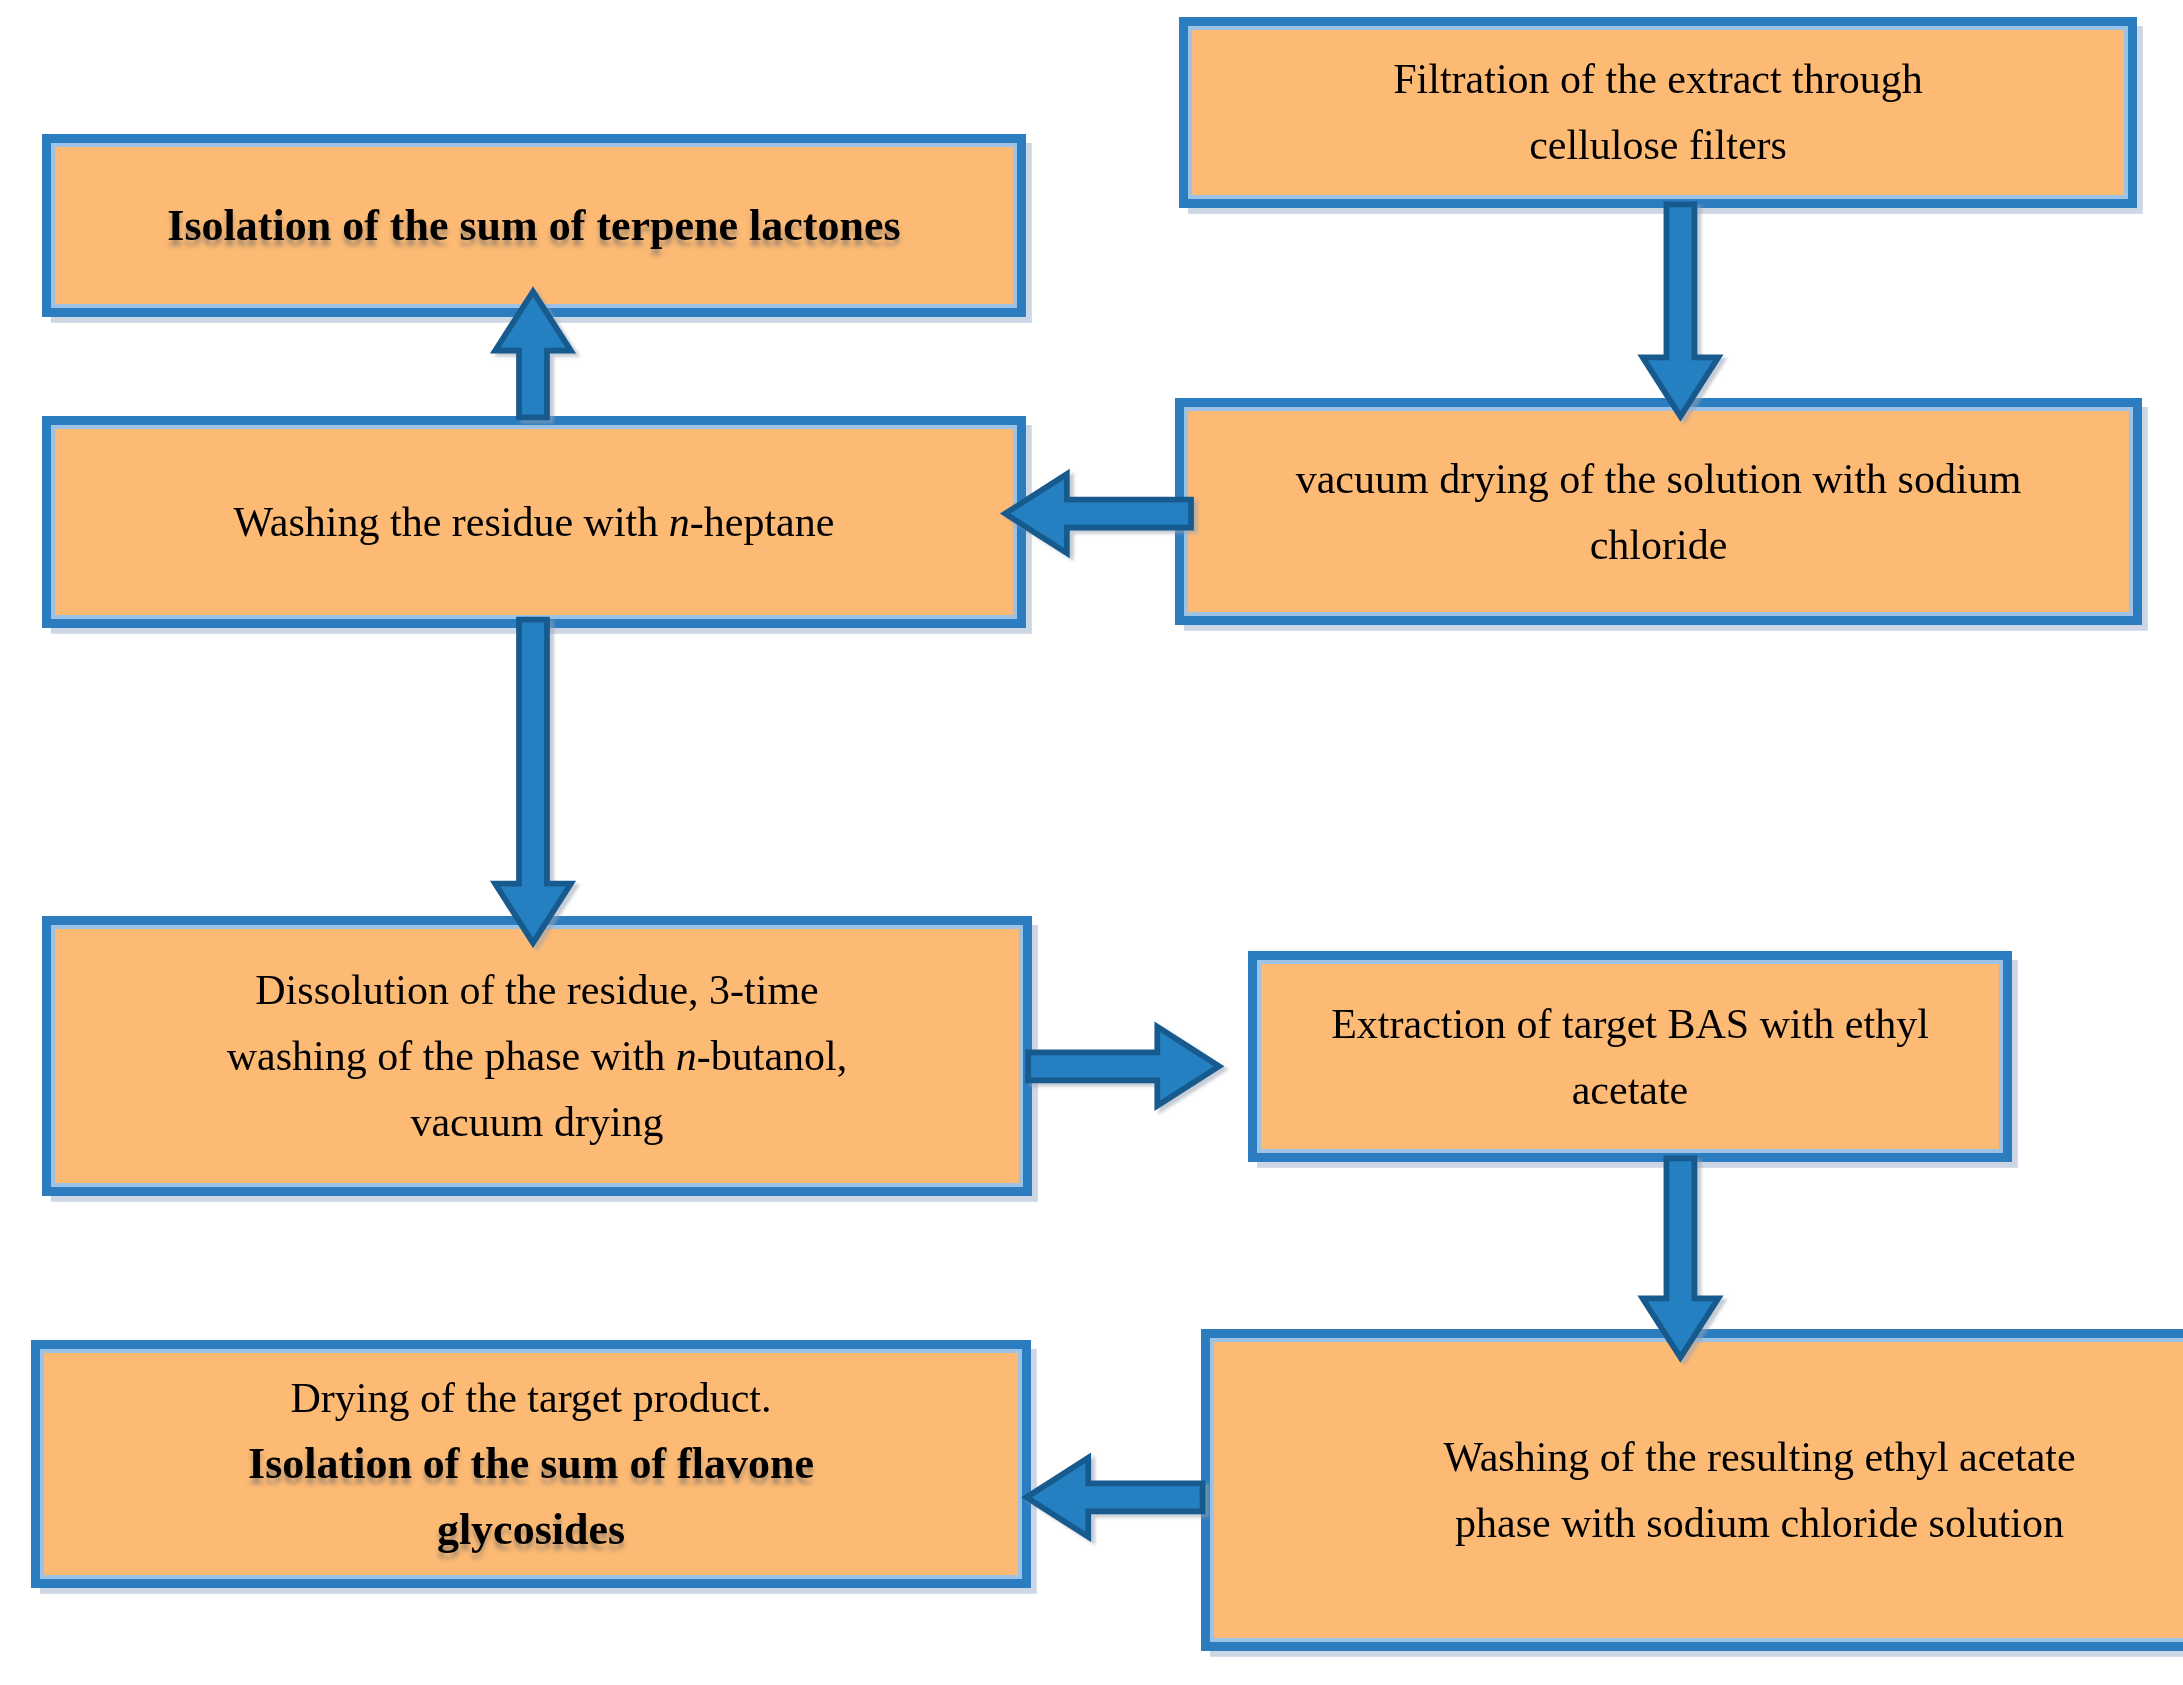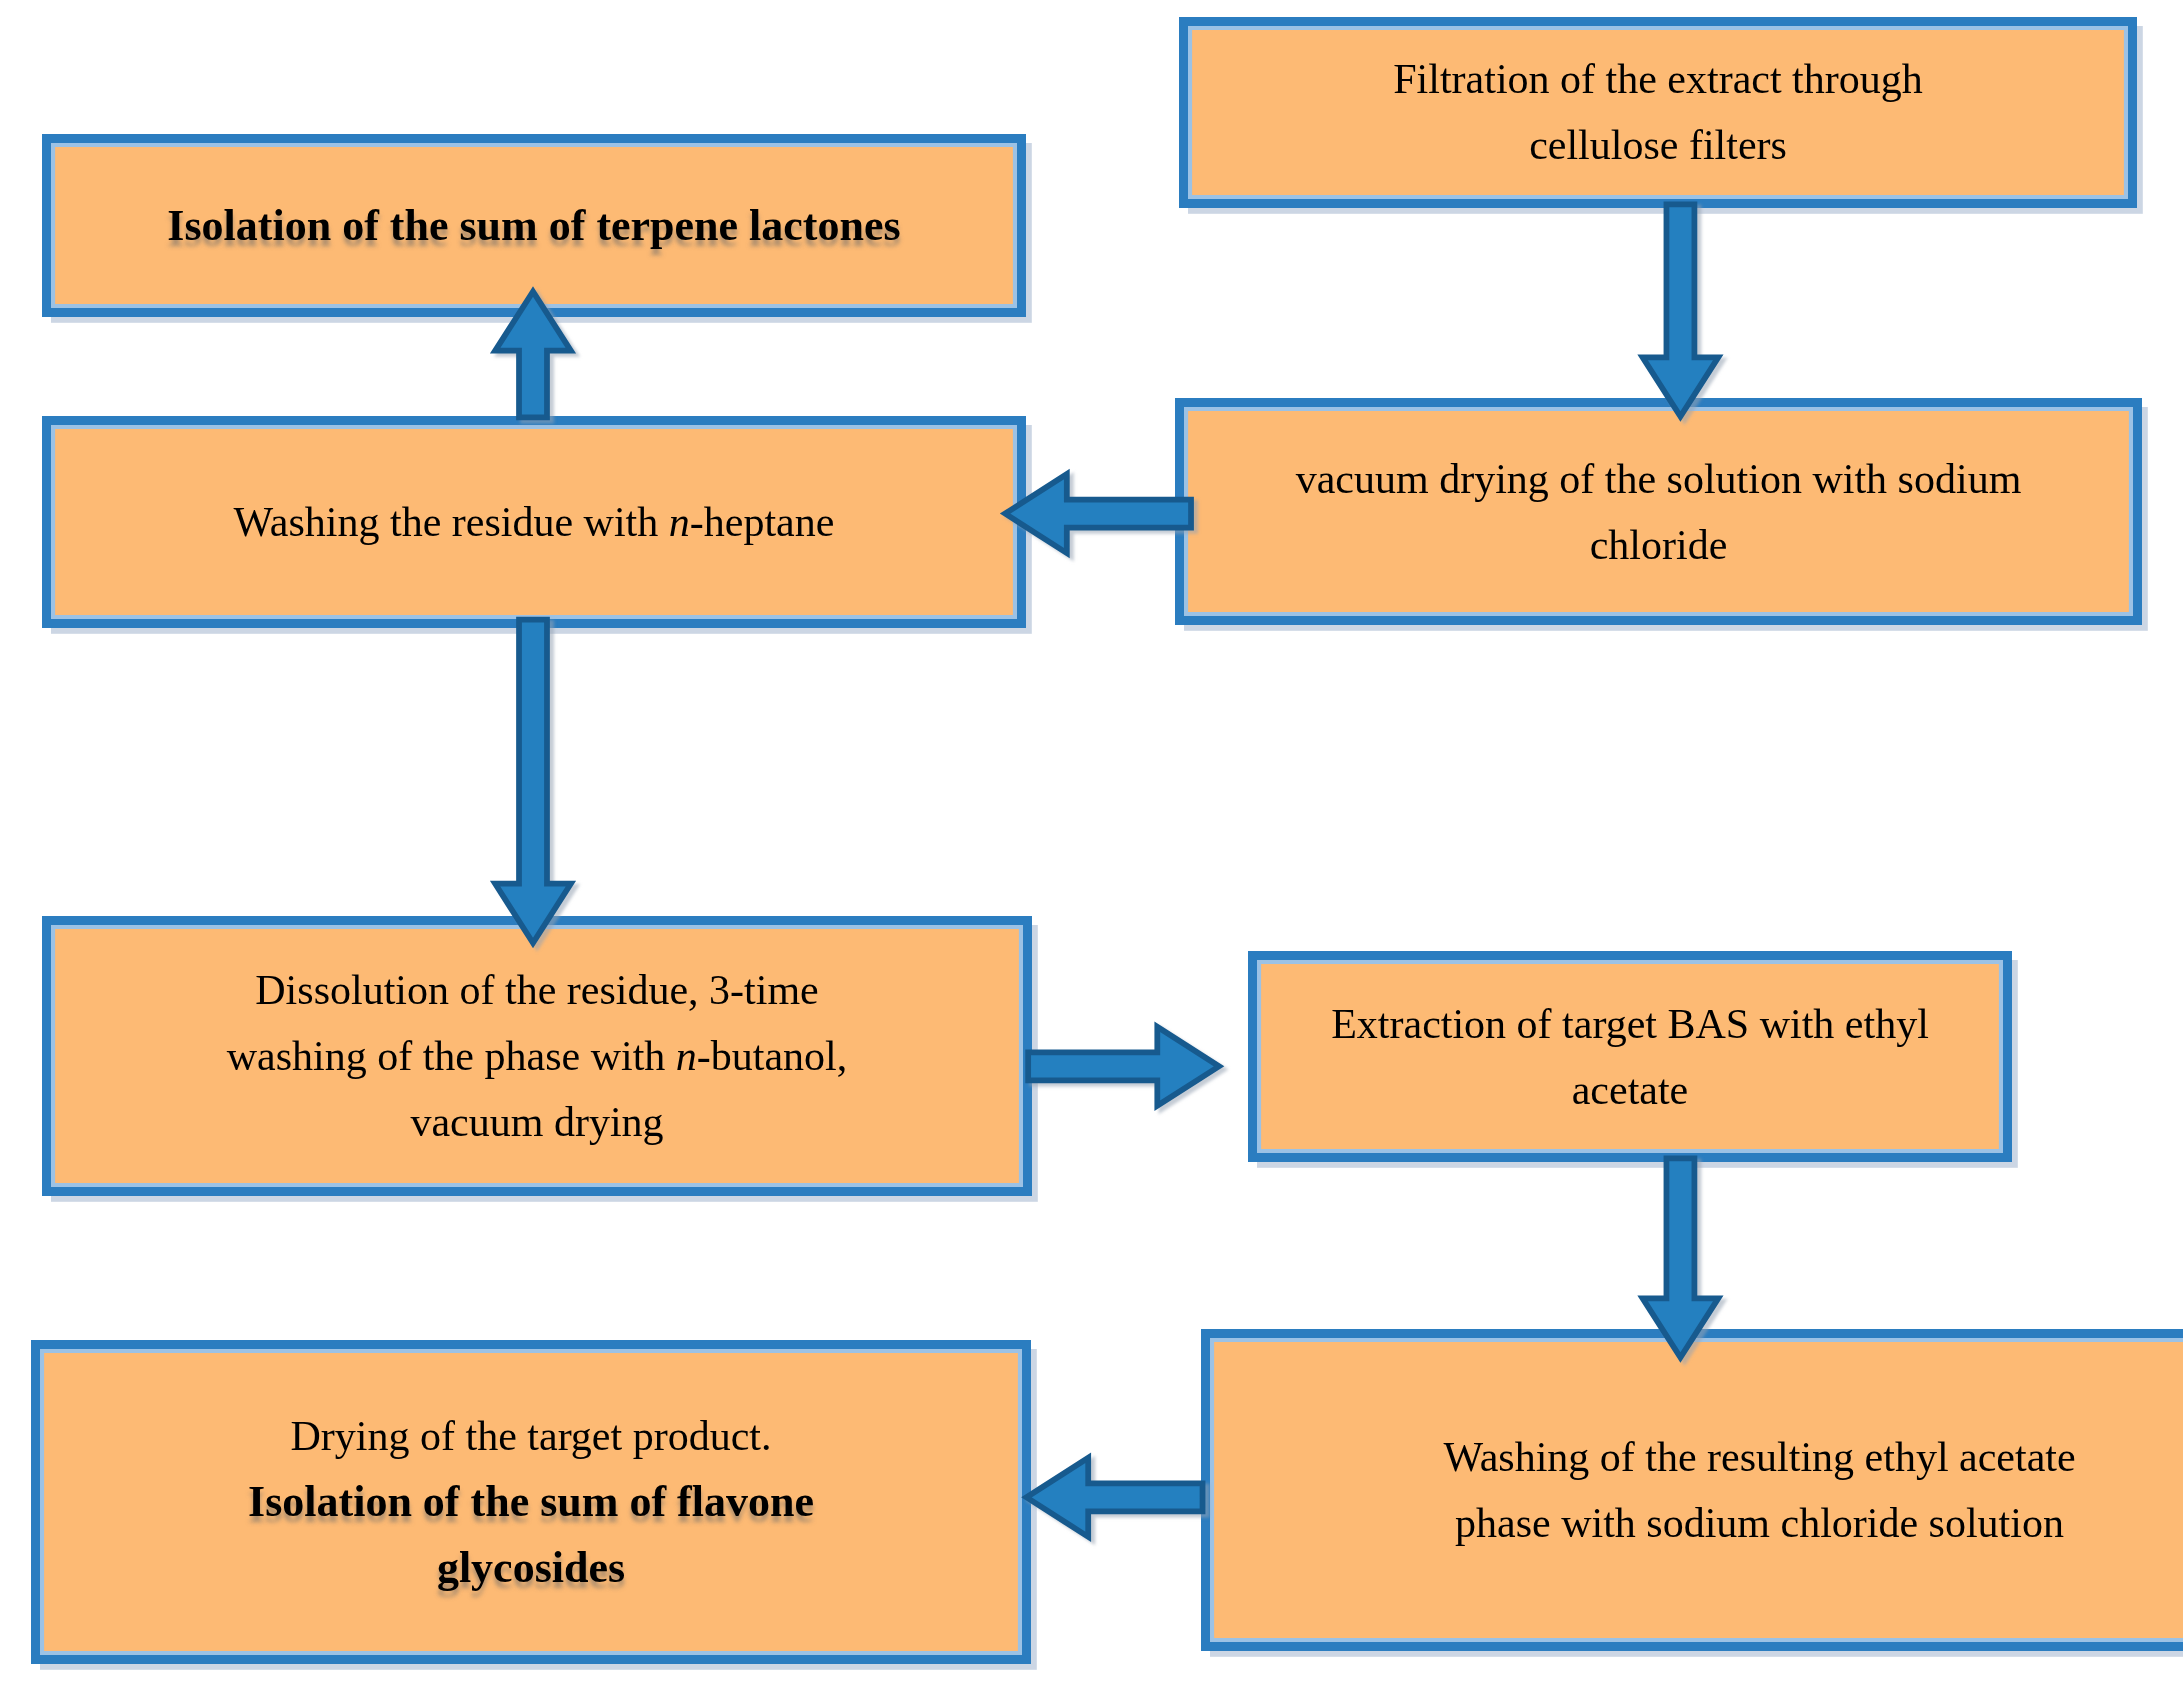--- a/index.html
+++ b/index.html
@@ -68,21 +68,21 @@
     <div class="line">Dissolution of the residue, 3-time</div>
     <div class="line"><span>washing of the phase with </span><i>n</i><span>-butanol,</span></div>
     <div class="line">vacuum drying</div>
   </div>
 
   <div class="box" style="left: 1208px; top: 951px; width: 764px; height: 211px; border-color: rgb(43, 125, 192); color: rgb(0, 0, 0); box-shadow: rgb(156, 194, 229) 0px 0px 0px 4.1px inset, rgb(204, 214, 228) 7.4px 7.4px 0px -1.6px; margin-left: 40px;">
     <div class="line">Extraction of target BAS with ethyl</div>
     <div class="line">acetate</div>
   </div>
 
-  <div class="box" style="left: 31px; top: 1340px; width: 1000px; height: 324px; border-color: rgb(43, 125, 192); color: rgb(0, 0, 0); box-shadow: rgb(156, 194, 229) 0px 0px 0px 4.1px inset, rgb(204, 214, 228) 7.4px 7.4px 0px -1.6px;">
+  <div class="box" style="left: 31px; top: 1340px; width: 1000px; height: 248px; border-color: rgb(43, 125, 192); color: rgb(0, 0, 0); box-shadow: rgb(156, 194, 229) 0px 0px 0px 4.1px inset, rgb(204, 214, 228) 7.4px 7.4px 0px -1.6px;">
     <div class="line">Drying of the target product.</div>
     <div class="line bold-shadow">Isolation of the sum of flavone</div>
     <div class="line bold-shadow">glycosides</div>
   </div>
 
   <div class="box" style="left: 1201px; top: 1329px; width: 1117px; height: 322px; border-color: rgb(43, 125, 192); color: rgb(0, 0, 0); box-shadow: rgb(156, 194, 229) 0px 0px 0px 4.1px inset, rgb(204, 214, 228) 7.4px 7.4px 0px -1.6px;">
     <div class="line">Washing of the resulting ethyl acetate</div>
     <div class="line">phase with sodium chloride solution</div>
   </div>
 

